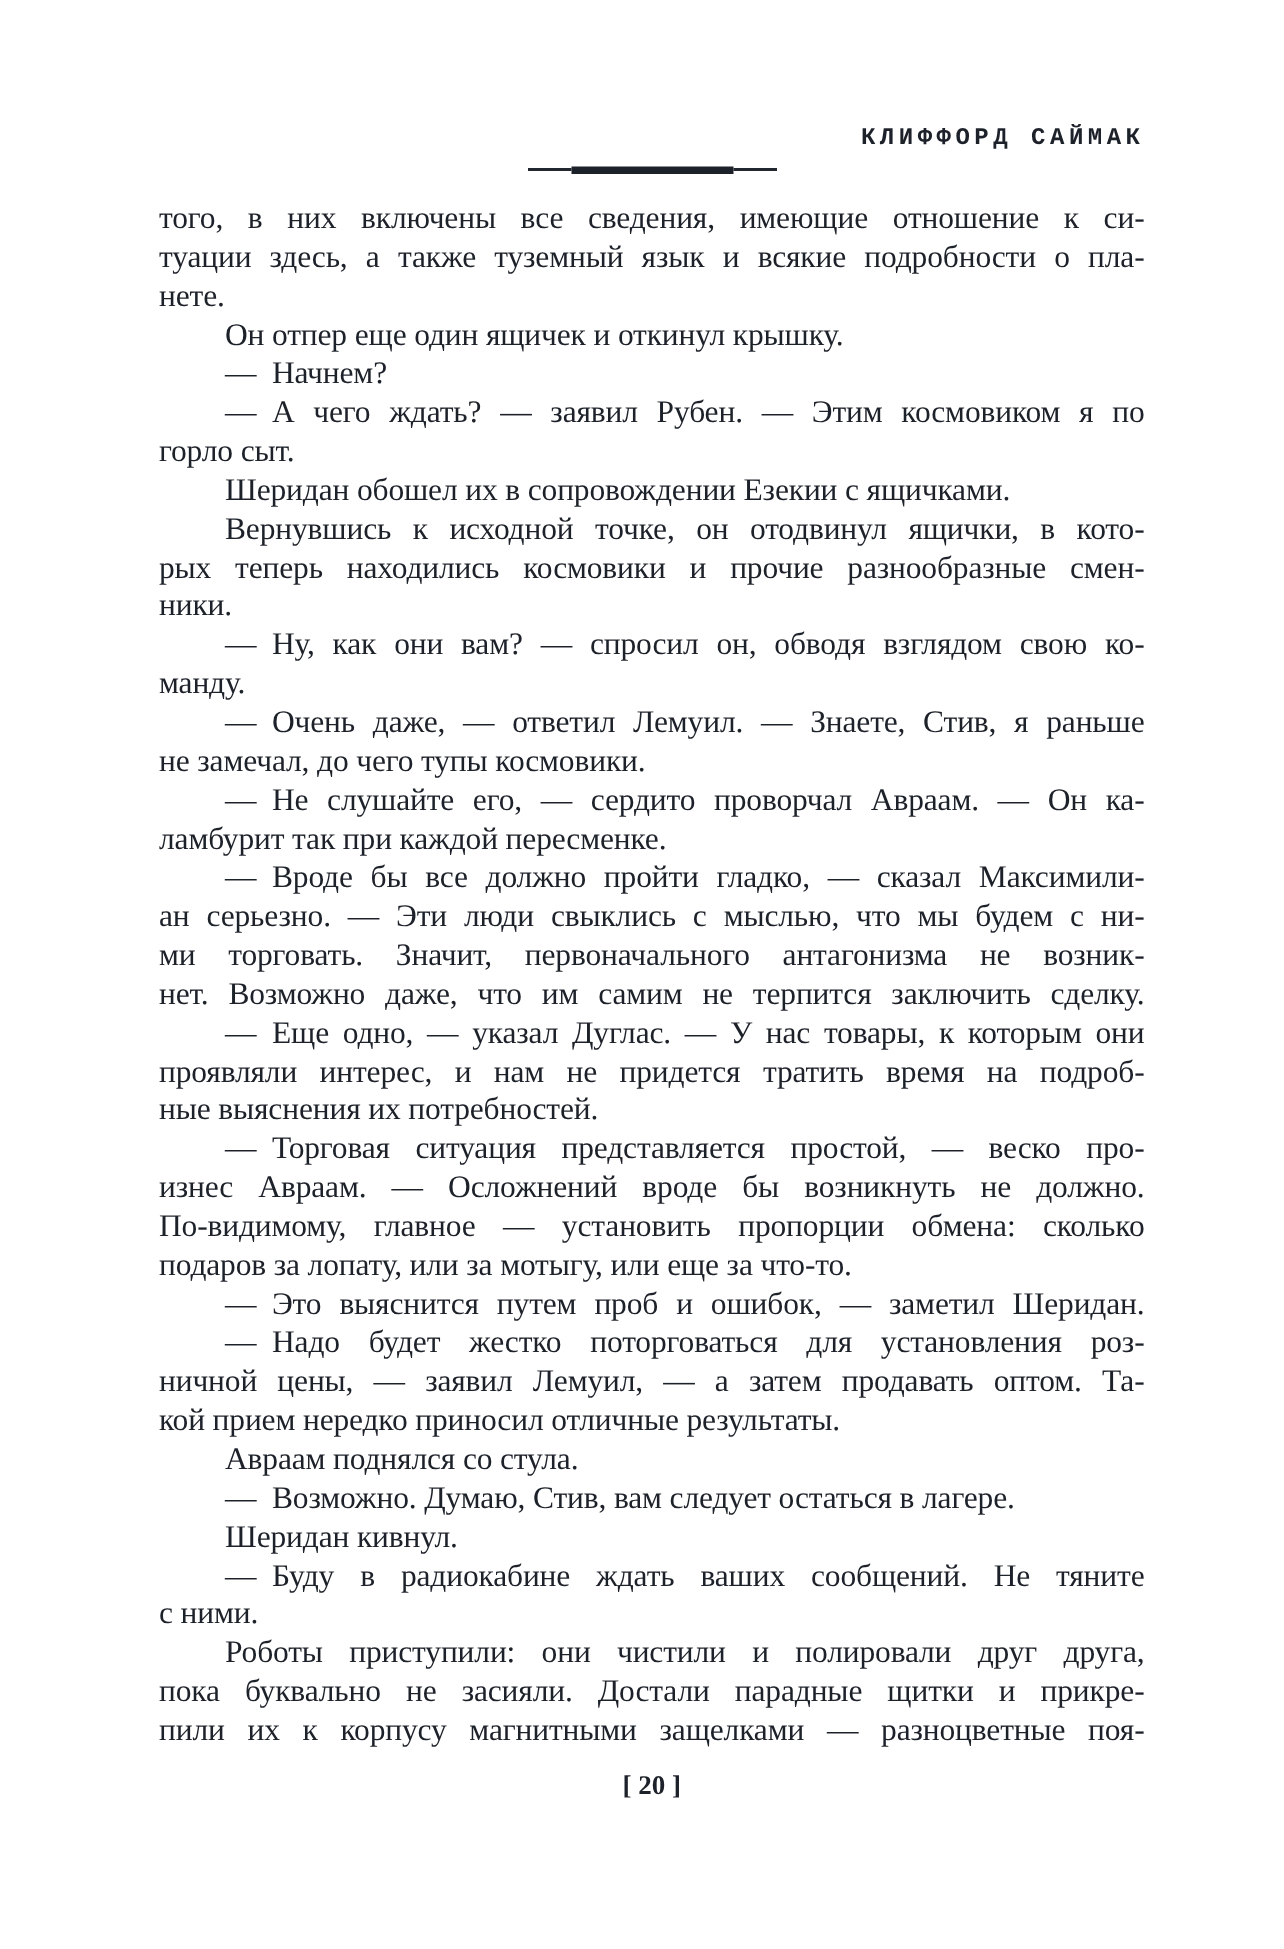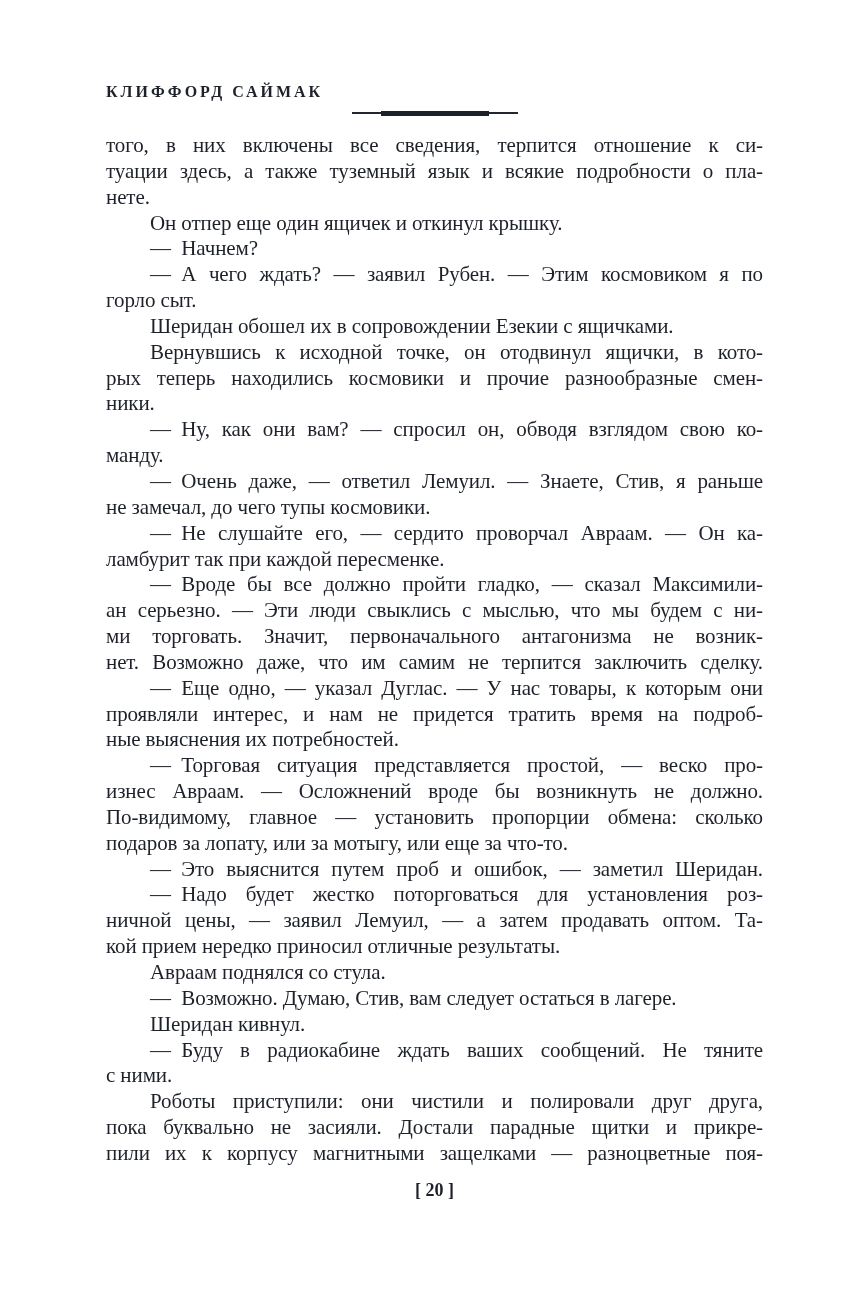--- a/index.html
+++ b/index.html
@@ -13,27 +13,28 @@
   .page {
     position: relative;
     width: 856px; height: 1299px;
     background: #ffffff;
     overflow: hidden;
   }
   
   .running-head {
     position: absolute;
     top: 83px; left: 106px; width: 657px;
-    text-align: left;
+    text-align: right;
     font-size: 16px;
     font-weight: 700;
     letter-spacing: 3px;
     line-height: 18px;
     color: #1d2129;
     white-space: nowrap;
+    font-family: Liberation Mono, monospace;
   }
   
   .head-rule {
     position: absolute;
     top: 110px; left: 106px; width: 657px; height: 6px;
     display: flex;
     justify-content: center;
     align-items: center;
   }
   .head-rule .thin {
@@ -83,21 +84,21 @@
   <div class="running-head">КЛИФФОРД САЙМАК</div>
 
   <div class="head-rule">
     <span class="thin"></span>
     <span class="thick"></span>
     <span class="thin"></span>
   </div>
 
   <div class="text-block" id="text-block">
       <div class="para">
-        <div class="line j">того, в них включены все сведения, терпится отношение к си-</div>
+        <div class="line j">того, в них включены все сведения, имеющие отношение к си-</div>
         <div class="line j">туации здесь, а также туземный язык и всякие подробности о пла-</div>
         <div class="line">нете.</div>
       </div>
       <div class="para">
         <div class="line ind">Он отпер еще один ящичек и откинул крышку.</div>
       </div>
       <div class="para">
         <div class="line ind">— Начнем?</div>
       </div>
       <div class="para">

